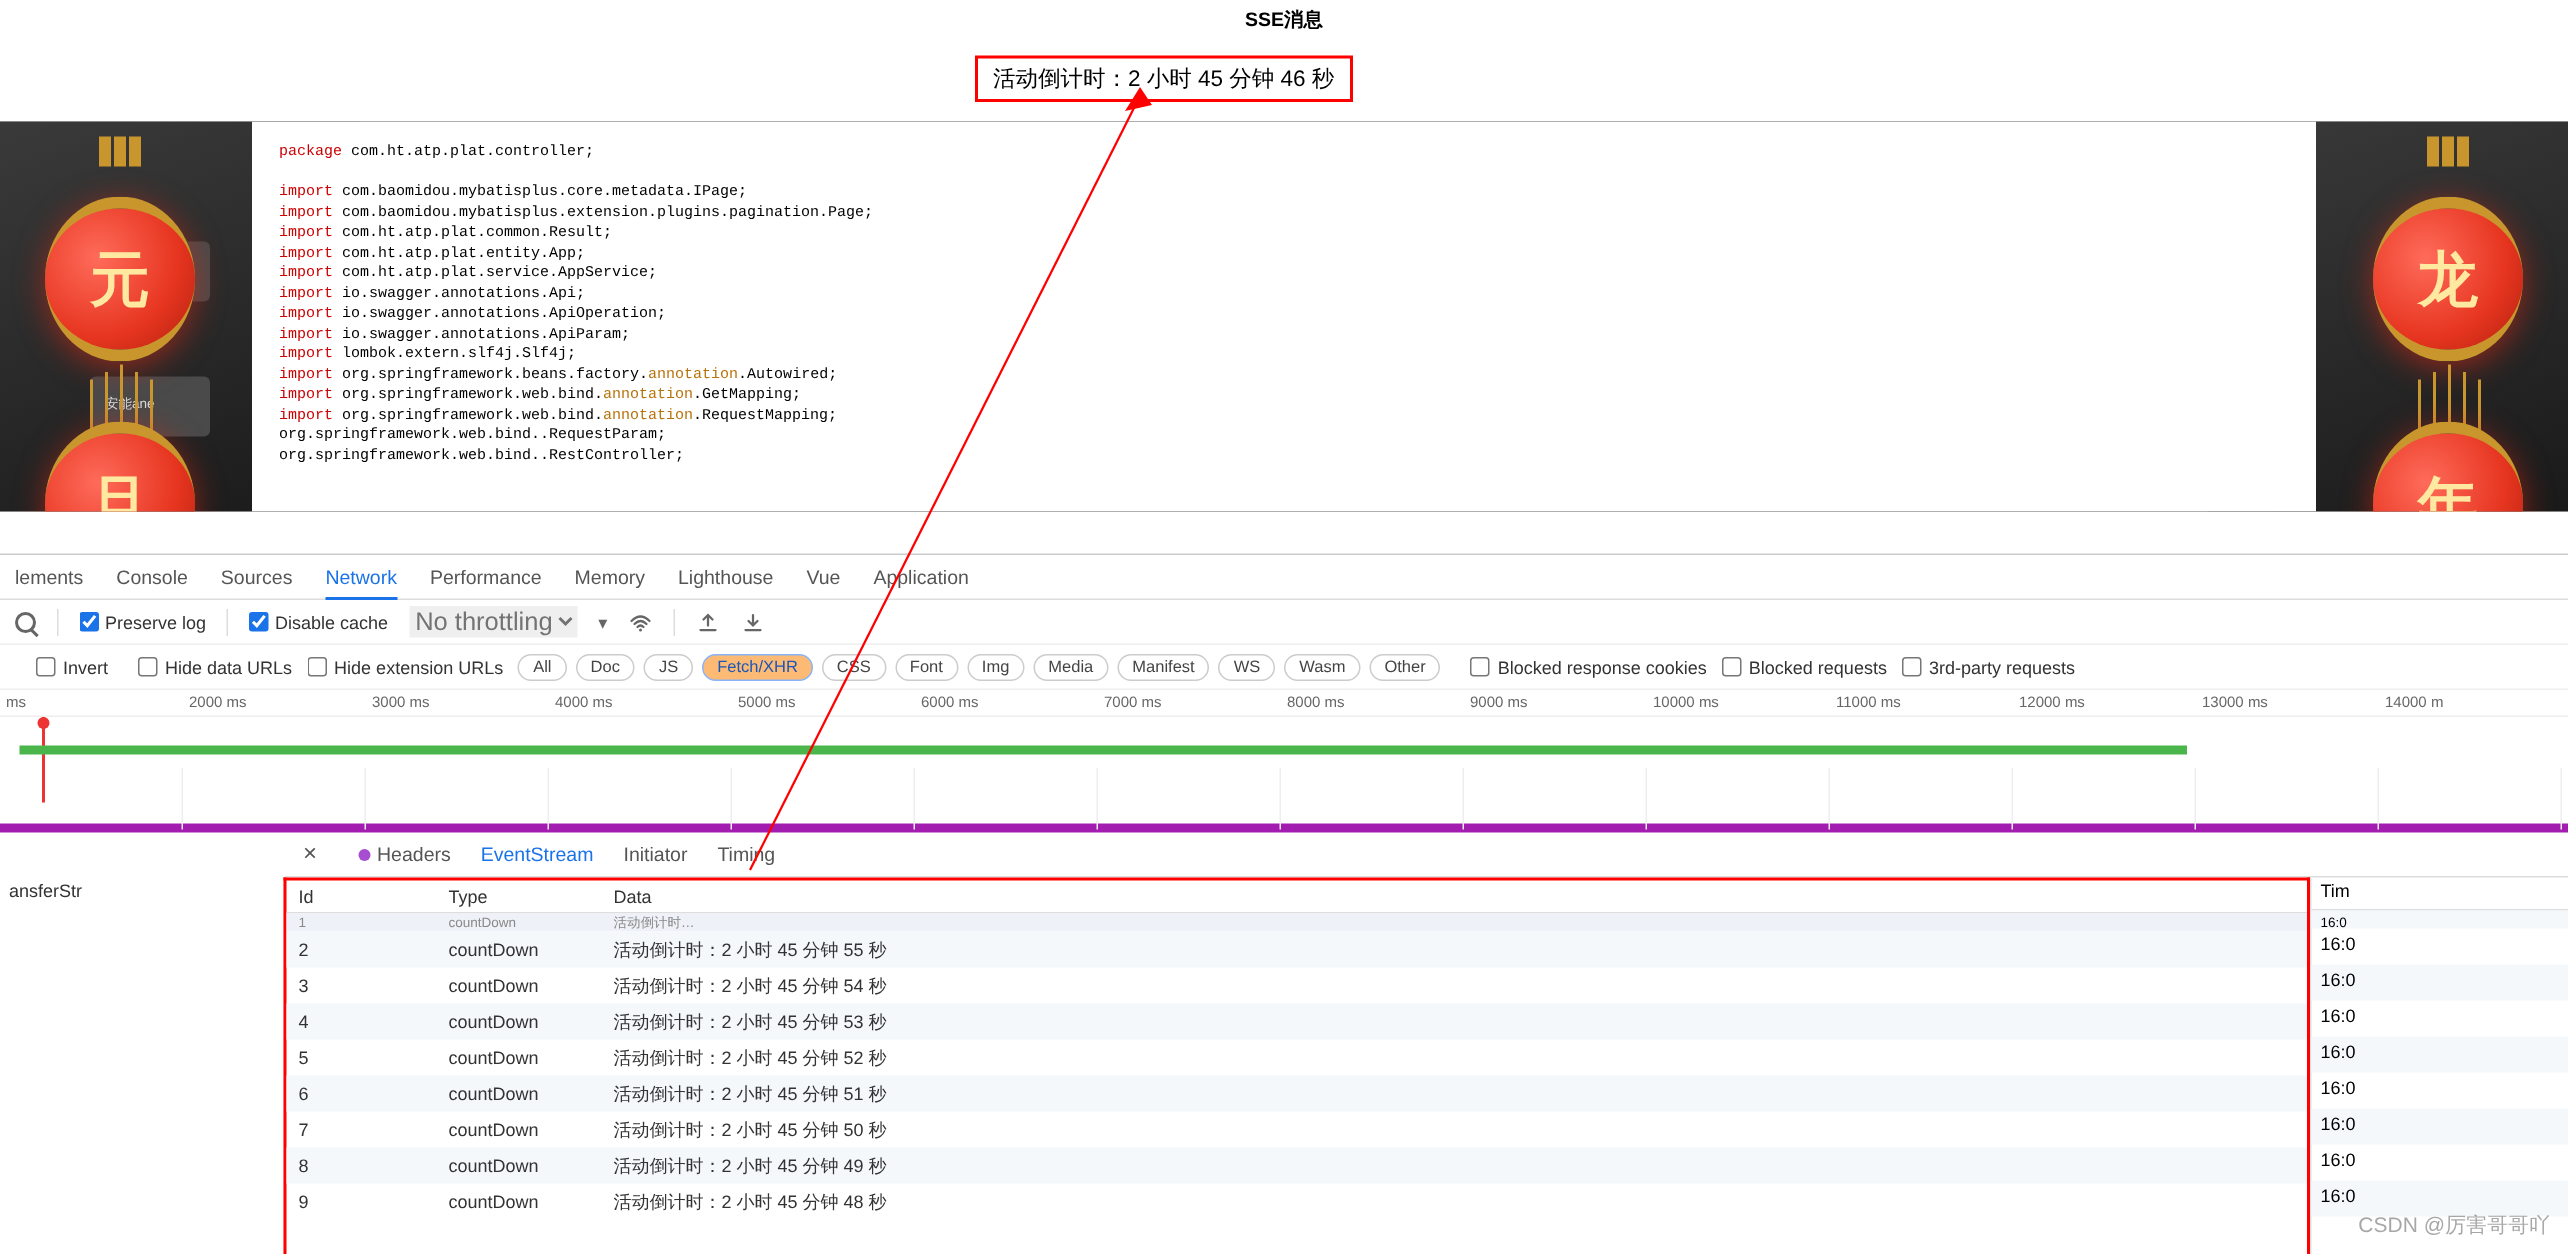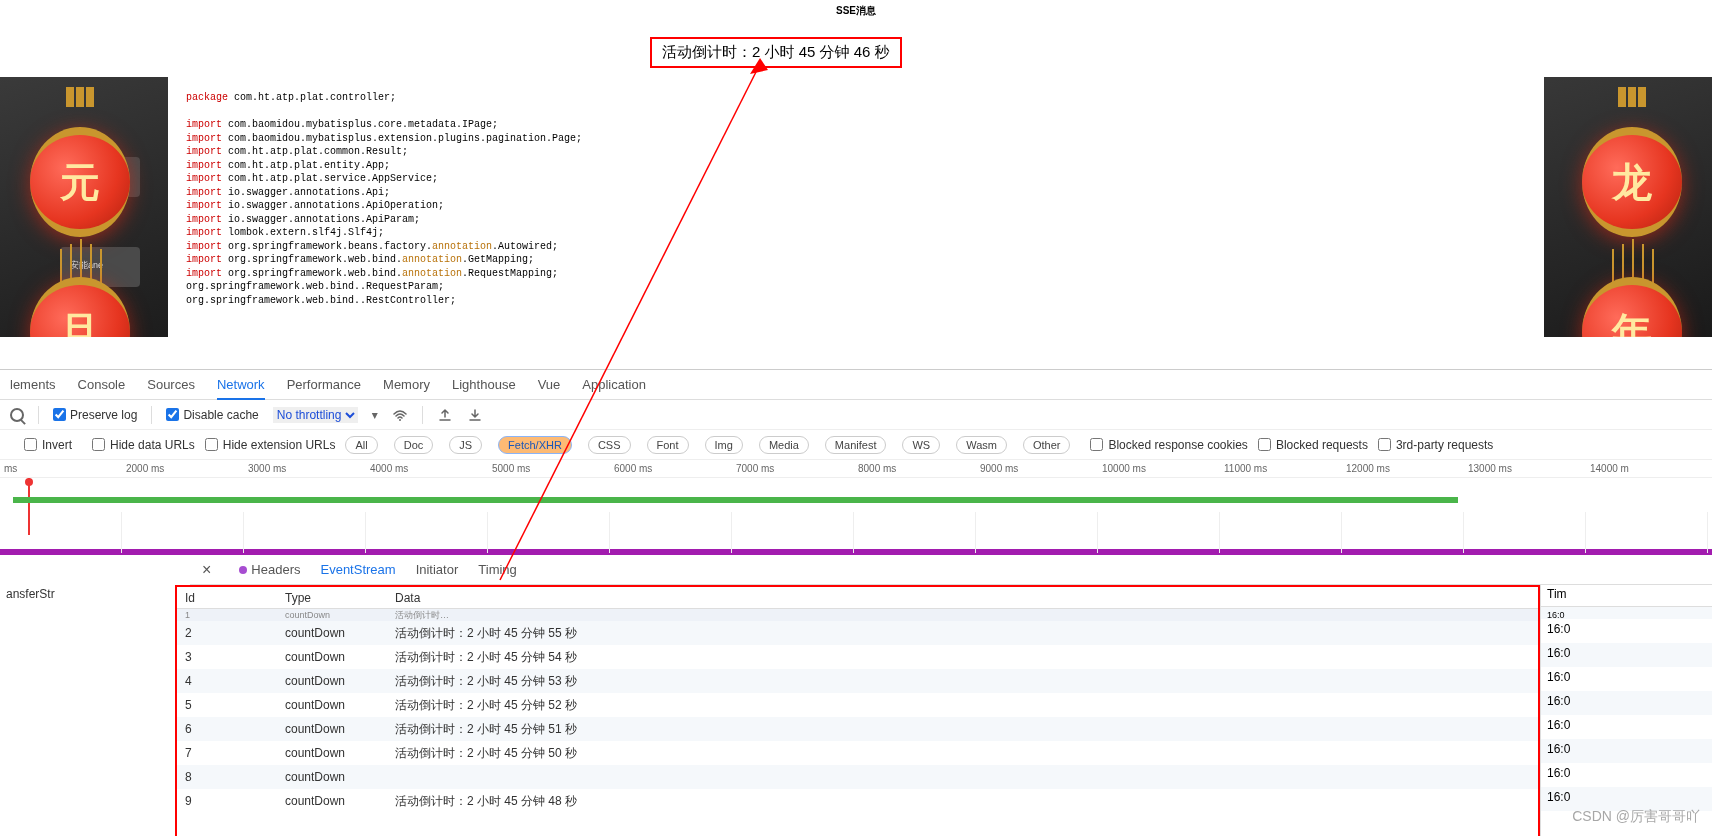--- a/index.html
+++ b/index.html
@@ -1,17 +1,17 @@
 <!DOCTYPE html>
 <html><head>
 <meta charset="utf-8">
 <style>
 * { margin: 0; padding: 0; box-sizing: border-box; }
 body { font-family: -apple-system, "Segoe UI", Arial, sans-serif; font-size: 12px; background: #fff; overflow: hidden; width: 1712px; height: 836px; position: relative; }
-.page-title { text-align: center; font-weight: bold; font-size: 10px; padding: 4px 0; }
+.page-title { text-align: center; font-weight: bold; font-size: 13px; padding: 4px 0; }
 .countdown-box { border: 2px solid red; display: inline-block; padding: 4px 10px; position: absolute; left: 650px; top: 37px; font-size: 15px; background: #fff; z-index: 5; }
 .hero { position: relative; height: 260px; margin-top: 55px; background: #2a2a2a; overflow: hidden; }
 .lantern { width: 150px; height: 200px; position: absolute; }
 .lantern.left { left: 5px; top: 10px; } .lantern.right { right: 5px; top: 10px; }
 .lantern-body { width: 100px; height: 110px; background: radial-gradient(circle at 35% 35%, #ff6b5a, #e63520 60%, #b0200d); border-radius: 50px/55px; margin: 20px auto 0; position: relative; display: flex; align-items: center; justify-content: center; color: #ffe9a0; font-size: 40px; font-weight: bold; box-shadow: 0 4px 20px rgba(220,40,20,.6); border-top: 8px solid #c9962e; border-bottom: 8px solid #c9962e; }
 .lantern-body::after { content: ""; position: absolute; bottom: -50px; left: 50%; width: 2px; height: 40px; background: #c9962e; box-shadow: -10px 5px 0 #c9962e,10px 5px 0 #c9962e,-20px 10px 0 #c9962e,20px 10px 0 #c9962e; }
 .lantern-top { display: flex; justify-content: center; } .lantern-top span { width: 8px; height: 20px; background: #c9962e; margin: 0 1px; }
 .scene { position: absolute; top: 0; bottom: 0; width: 240px; background: linear-gradient(160deg,#3a3a3a,#1a1a1a); }
 .scene.left { left: 0; clip-path: polygon(0 0,100% 0,70% 100%,0 100%); }
 .scene.right { right: 0; clip-path: polygon(30% 0,100% 0,100% 100%,0 100%); }
@@ -21,42 +21,42 @@
 .kw { color: #c00; } .ann { color: #b8720a; }
 .arrow-svg { position: absolute; top: 50px; left: 0; width: 920px; height: 550px; pointer-events: none; z-index: 20; }
 .devtools { border-top: 1px solid #ccc; background: #fff; position: absolute; left: 0; right: 0; top: 337px; bottom: 0; margin-top: 32px; }
 .dt-tabs { display: flex; gap: 22px; padding: 0 10px; height: 30px; align-items: center; border-bottom: 1px solid #ddd; font-size: 13px; color: #555; }
 .dt-tabs .tab { cursor: pointer; } .dt-tabs .tab.active { color: #1a73e8; border-bottom: 2px solid #1a73e8; padding-bottom: 6px; margin-bottom: -8px; }
 .dt-toolbar { display: flex; align-items: center; gap: 14px; padding: 4px 10px; height: 30px; border-bottom: 1px solid #eee; font-size: 12px; color: #333; }
 .dt-toolbar .sep { width: 1px; height: 18px; background: #ddd; }
 .search-ic { width: 14px; height: 14px; border: 2px solid #666; border-radius: 50%; position: relative; }
 .search-ic::after { content:""; position:absolute; width:2px; height:6px; background:#666; transform:rotate(-45deg); bottom:-5px; right:-2px; }
 .chk { display: flex; align-items: center; gap: 4px; } .chk input { accent-color: #1a73e8; }
-.throttle { border: none; font-size: 12px; color: #1d4ed8; }
+.throttle { border: none; font-size: 17px; color: #737373; }
 .ic-btn { width: 16px; height: 16px; display: inline-flex; align-items: center; justify-content: center; color: #555; cursor: pointer; }
 .filter-row { display: flex; align-items: center; gap: 10px; padding: 4px 24px; height: 30px; border-bottom: 1px solid #eee; font-size: 12px; color: #333; flex-wrap: nowrap; }
 .filter-row .chk { gap: 5px; }
-.pill-group { display: flex; gap: 16px; }
+.pill-group { display: flex; gap: 6px; }
 .pill { border: 1px solid #ccc; border-radius: 10px; padding: 2px 9px; font-size: 11px; cursor: pointer; color: #444; background: #fff; }
 .pill.active { background: #fdba74; border-color: #8ab4f8; color: #1a57b8; }
 .timeline { height: 95px; border-bottom: 6px solid #a21caf; position: relative; background: #fff; }
 .time-ruler { display: flex; font-size: 10px; color: #666; border-bottom: 1px solid #eee; height: 18px; align-items: center; }
 .time-ruler span { flex: 0 0 122px; padding-left: 4px; }
 .tl-body { position: relative; height: 75px; }
 .tl-red { position: absolute; left: 28px; top: 0; bottom: 18px; width: 2px; background: #e33; }
 .tl-red::before { content:""; position:absolute; top:0; left:-3px; width:8px; height:8px; background:#e33; border-radius:50%; }
 .tl-green { position: absolute; left: 13px; top: 19px; height: 6px; width: 1445px; background: #4ab54a; }
 .tl-grid { position: absolute; left: 0; right: 0; top: 34px; bottom: 0; display: flex; }
 .tl-grid div { flex: 0 0 122px; border-right: 1px solid #eee; }
 .sub-tabs { display: flex; align-items: center; gap: 20px; padding: 0 12px; height: 30px; border-bottom: 1px solid #ddd; font-size: 13px; color: #555; margin-left: 190px; }
 .close-x { font-size: 16px; color: #555; cursor: pointer; margin-right: 8px; }
 .dot-p { width: 8px; height: 8px; border-radius: 50%; background: #a74dd1; display: inline-block; margin-right: 4px; }
 .sub-tabs .st { cursor: pointer; } .sub-tabs .st.active { color: #1a73e8; }
 .bottom-grid { display: flex; position: absolute; top: 215px; bottom: 0; left: 0; right: 0; }
-.left-col { width: 176px; border-right: 1px solid #ddd; font-size: 12px; color: #333; padding: 2px 6px; }
+.left-col { width: 190px; border-right: 1px solid #ddd; font-size: 12px; color: #333; padding: 2px 6px; }
 .mid-col { flex: 1; border: 2px solid red; border-bottom: none; margin-left: -1px; position: relative; }
 .right-col { width: 172px; border-left: 1px solid #ddd; font-size: 12px; text-align: right; }
 .tbl-head { display: flex; font-weight: normal; border-bottom: 1px solid #ddd; height: 22px; align-items: center; font-size: 12px; color: #333; }
 .tbl-head div, .tbl-row div { padding: 0 8px; }
 .c-id { width: 100px; } .c-type { width: 110px; } .c-data { flex: 1; }
 .tbl-row { display: flex; height: 24px; align-items: center; font-size: 12px; color: #333; }
 .tbl-row:nth-child(odd) { background: #f5f8fb; }
 .tbl-row.cut { background: #eef2f8; color: #888; height: 12px; overflow: hidden; font-size: 9px; line-height: 9px; }
 .right-col .h { height: 22px; border-bottom: 1px solid #ddd; padding: 2px 6px; text-align: left; }
 .right-col .r { height: 24px; padding: 3px 6px; text-align: left; border-right: 1px solid transparent; }
@@ -279,20 +279,21 @@
             <div class="c-data">活动倒计时：2 小时 45 分钟 51 秒</div>
           </div>
           <div class="tbl-row">
             <div class="c-id">7</div>
             <div class="c-type">countDown</div>
             <div class="c-data">活动倒计时：2 小时 45 分钟 50 秒</div>
           </div>
           <div class="tbl-row">
             <div class="c-id">8</div>
             <div class="c-type">countDown</div>
+            <div class="c-data">活动倒计时：2 小时 45 分钟 49 秒</div>
           </div>
           <div class="tbl-row">
             <div class="c-id">9</div>
             <div class="c-type">countDown</div>
             <div class="c-data">活动倒计时：2 小时 45 分钟 48 秒</div>
           </div>
         </div>
     </div>
     <div class="right-col">
       <div class="h">Tim</div>

